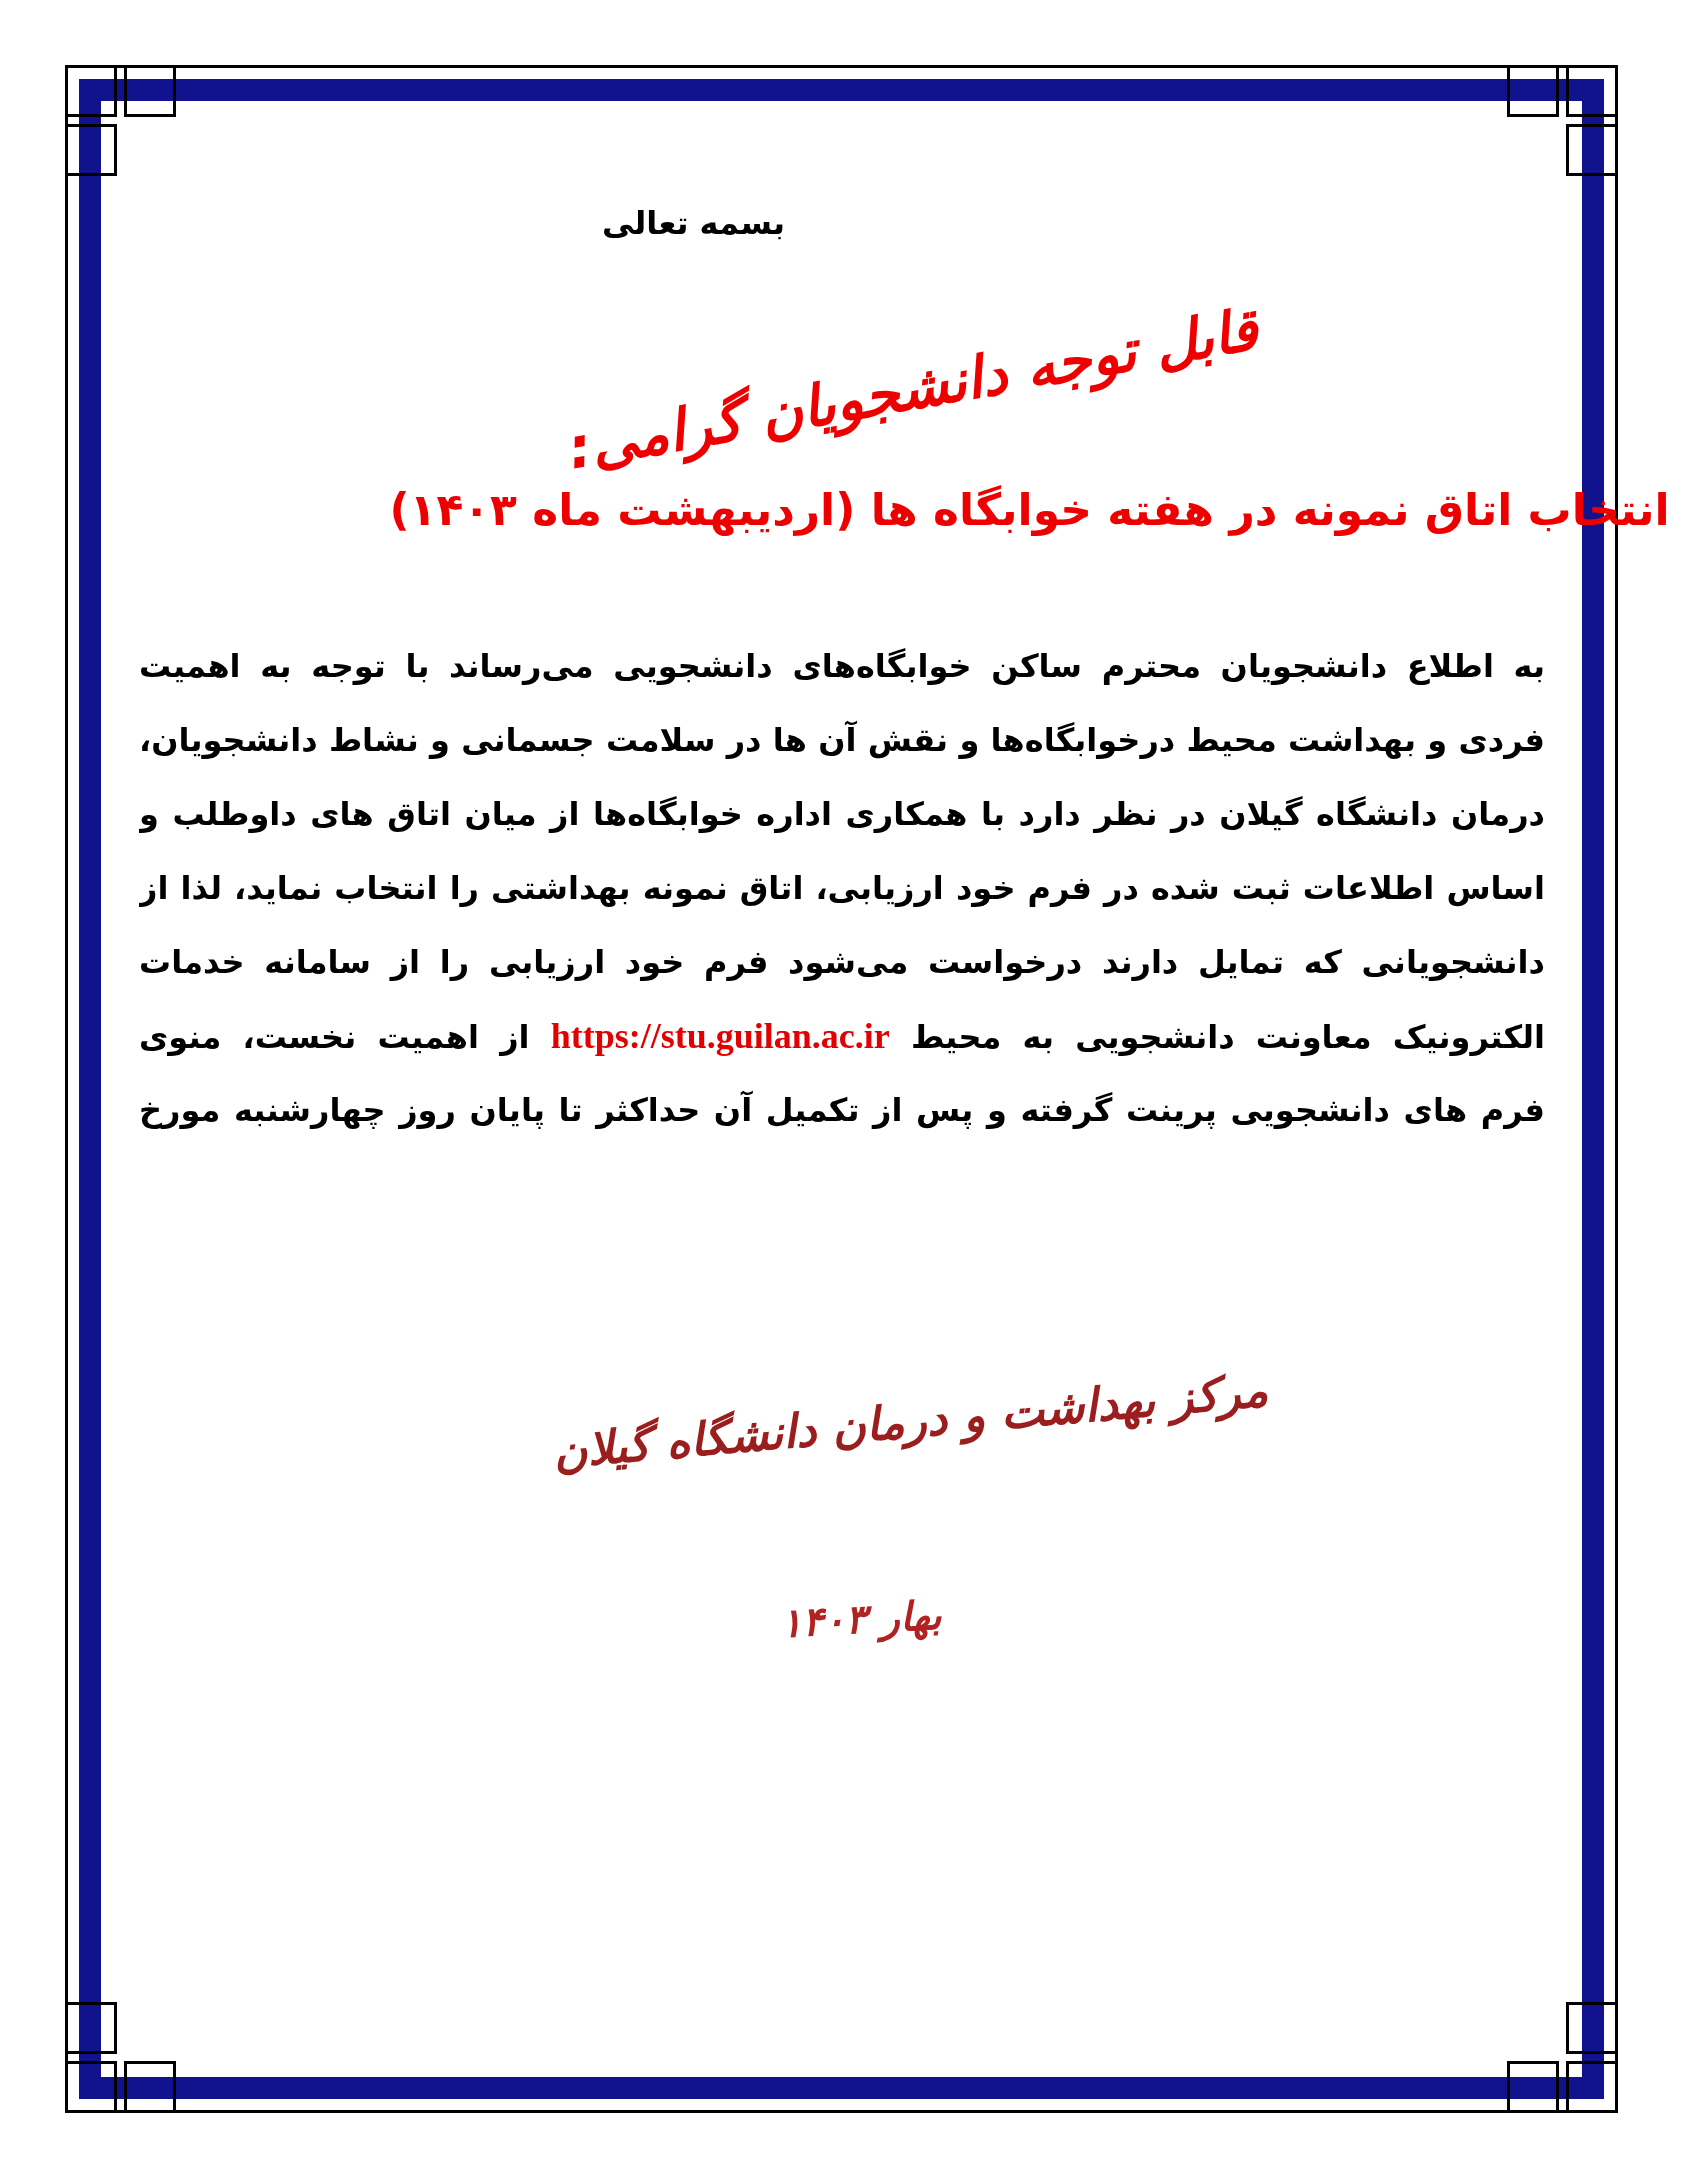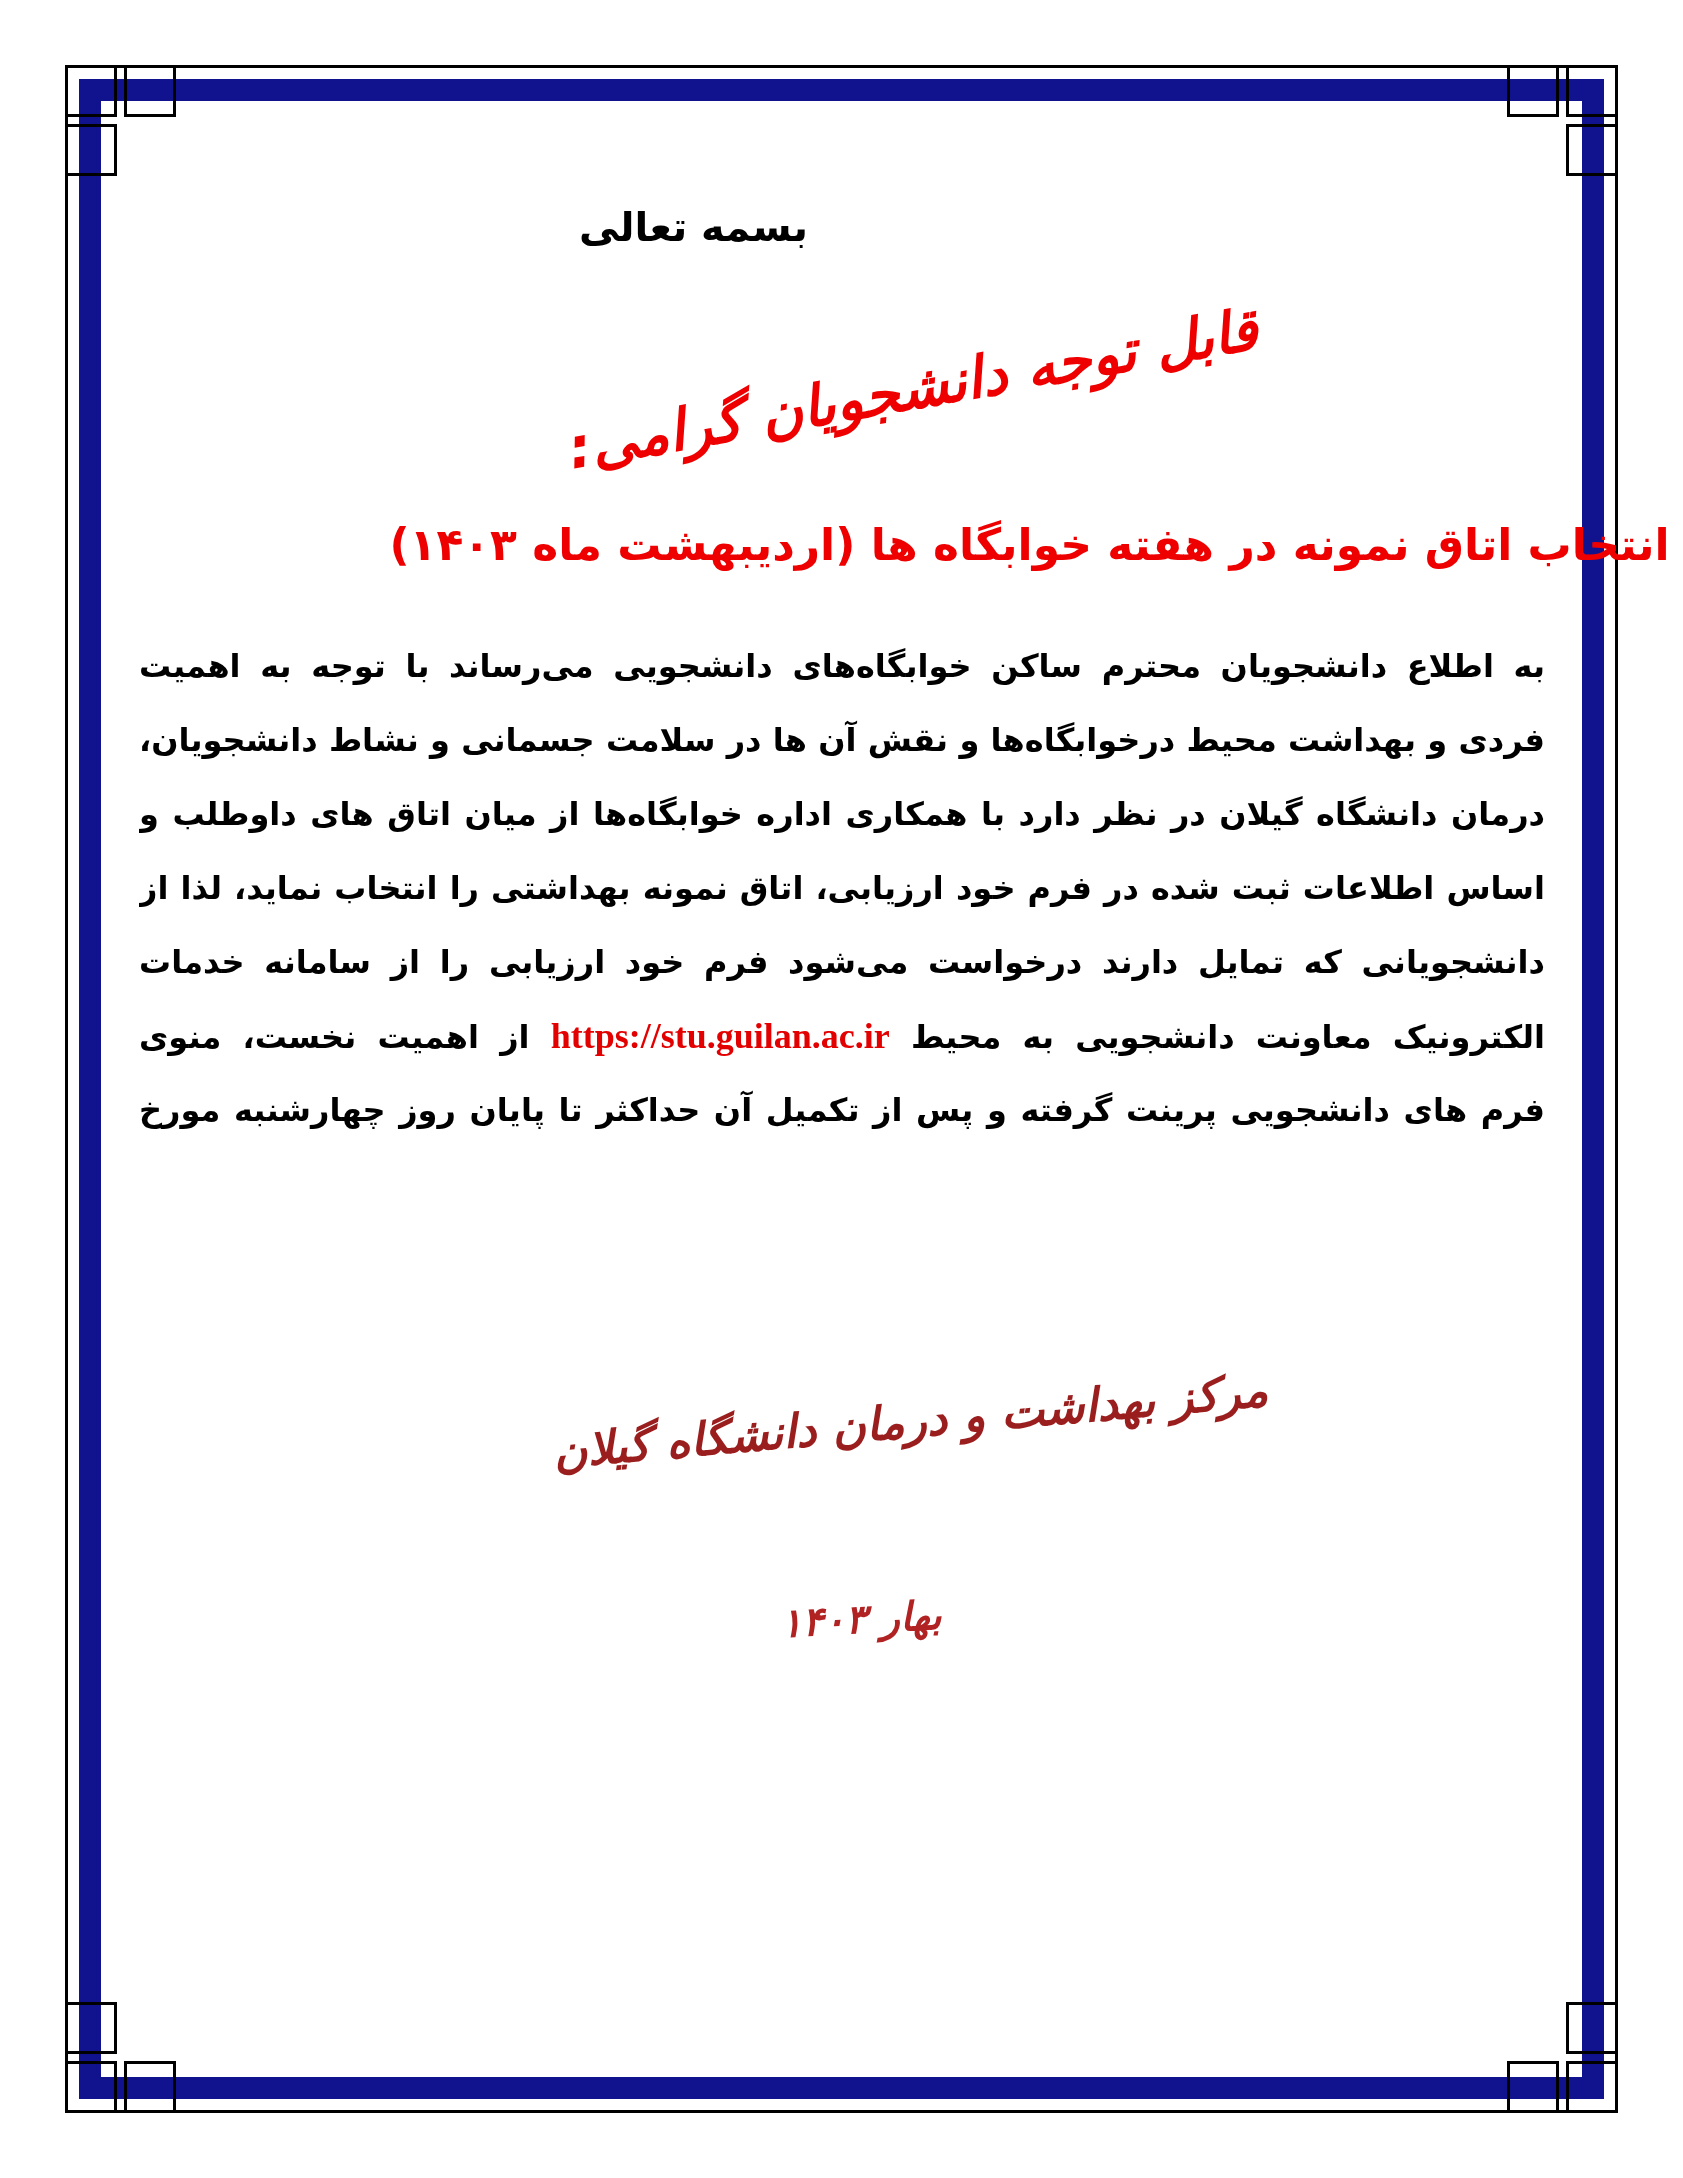--- a/index.html
+++ b/index.html
@@ -18,32 +18,32 @@
     border:22px solid #10128e;
   }
   .ornaments { position:absolute; left:0; top:0; right:0; bottom:0; pointer-events:none; }
   .sq {
     position:absolute; width:46px; height:46px;
     border:3px solid #000000; background:transparent;
   }
   
   .bismillah {
     position:absolute; top:204px; left:535px; width:317px;
-    text-align:center; font-size:40px; font-weight:bold; color:#000;
+    text-align:center; font-size:32px; font-weight:bold; color:#000;
     direction:rtl;
   }
   .calli-title {
     position:absolute; top:295px; right:426px;
     font-size:57px; font-weight:bold; color:#ee0000;
     direction:rtl; white-space:nowrap;
     transform:rotate(-10deg); transform-origin:right center;
     font-style:italic;
   }
   .heading {
-    position:absolute; top:519px; left:376px; width:1307px;
+    position:absolute; top:484px; left:376px; width:1307px;
     text-align:center; font-size:44px; font-weight:bold; color:#ee0000;
     direction:rtl; white-space:nowrap;
   }
   .body-text {
     position:absolute; top:629px; left:139px; width:1406px;
     direction:rtl; color:#000;
   }
   .bline {
     height:74px; line-height:74px; overflow:hidden;
     font-size:32px; font-weight:bold;

